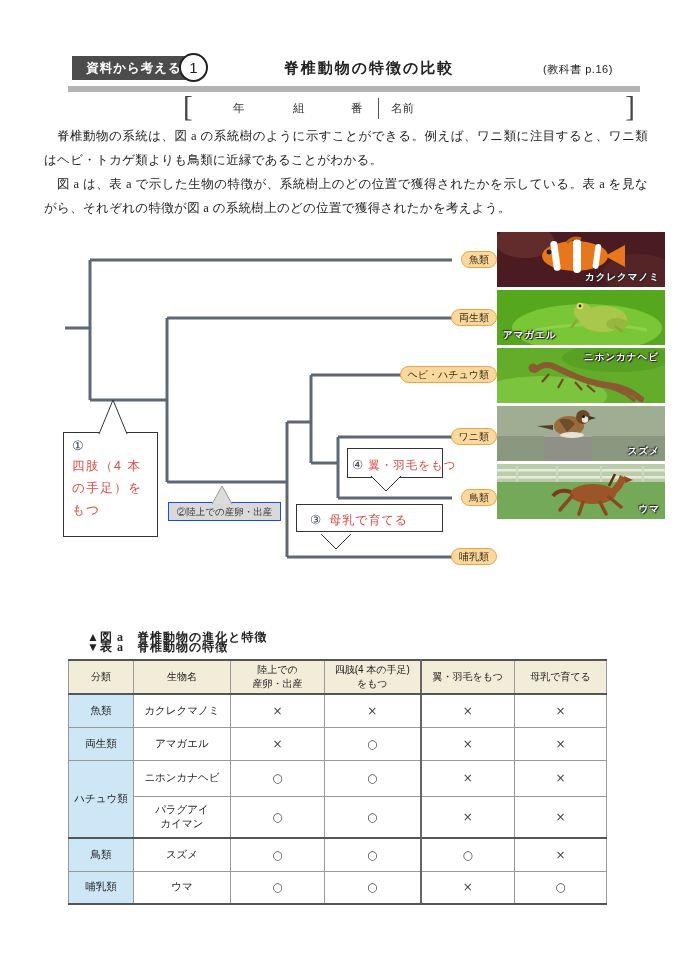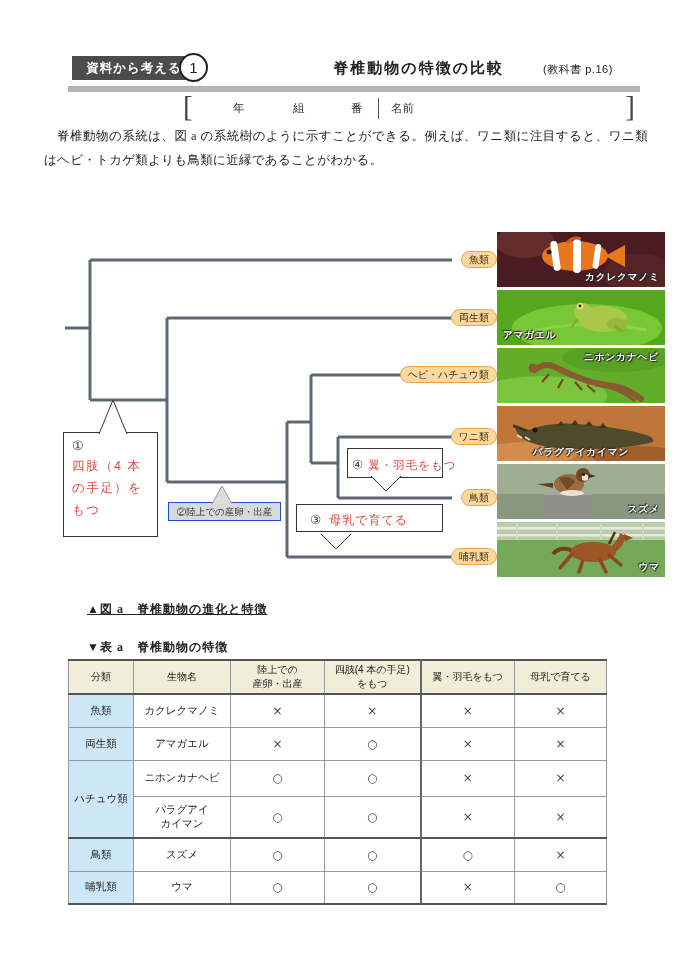--- a/index.html
+++ b/index.html
@@ -4,21 +4,21 @@
 <style>
   html,body{margin:0;padding:0;background:#fff;}
   #page{position:relative;width:688px;height:970px;background:#fff;overflow:hidden;
         font-family:"Liberation Sans",sans-serif;color:#222;}
 
   
   .badge{position:absolute;left:72px;top:56px;width:124px;height:24px;background:var(--badge_bg);
          color:#fff;font-size:12.5px;font-weight:bold;text-align:center;line-height:24px;letter-spacing:1px;}
   .circle-num{position:absolute;left:179px;top:53px;width:25px;height:25px;border:2px solid #222;
          border-radius:50%;text-align:center;line-height:25px;font-size:15px;background:#fff;}
-  .doc-title{position:absolute;left:234px;top:59px;width:270px;text-align:right;
+  .doc-title{position:absolute;left:234px;top:59px;width:270px;text-align:center;
          font-size:15px;font-weight:bold;letter-spacing:2px;}
   .textbook-ref{position:absolute;left:543px;top:62px;font-size:11px;letter-spacing:0.5px;}
   .gray-rule{position:absolute;left:68px;top:86px;width:572px;height:6px;background:var(--rule_gray);}
 
   
   .name-row{position:absolute;left:183px;top:93px;width:452px;height:30px;font-size:11.5px;color:#333;}
   .name-row .bracket{position:absolute;top:-3px;font-size:29px;font-family:"Liberation Serif",serif;font-weight:300;color:#444;}
   .name-row .b-l{left:0;} .name-row .b-r{right:0;}
   .name-row .fld{position:absolute;top:8px;}
   .fld-year{left:50px;} .fld-class{left:110px;} .fld-number{left:168px;} .fld-name{left:208px;}
@@ -55,22 +55,22 @@
   
   .photos{position:absolute;left:497px;top:4px;width:168px;display:flex;flex-direction:column;gap:3px;z-index:2;}
   .photo{position:relative;width:168px;height:55px;overflow:hidden;}
   .photo svg{display:block;}
   .photo .cap{position:absolute;color:#fff;font-size:9.5px;font-weight:bold;letter-spacing:1px;white-space:nowrap;
        text-shadow:0 0 2px #333,1px 1px 1px #222,-1px -1px 1px #222;}
   .cap-br{right:5px;bottom:3px;} .cap-bl{left:6px;bottom:3px;} .cap-tr{right:6px;top:3px;}
   .cap-bc{left:50%;transform:translateX(-50%);bottom:2px;}
 
   
-  .fig-cap{position:absolute;left:87px;top:601px;font-family:"Liberation Serif",serif;
-           font-size:12px;font-weight:600;letter-spacing:1px;text-decoration:underline;}
+  .fig-cap{position:absolute;left:87px;top:629px;font-family:"Liberation Serif",serif;
+           font-size:12px;font-weight:600;letter-spacing:1px;}
   .tbl-cap{position:absolute;left:87px;top:639px;font-family:"Liberation Serif",serif;
            font-size:12px;font-weight:600;letter-spacing:1px;}
 
   
   .traits{position:absolute;left:68px;top:659px;}
   table{border-collapse:collapse;table-layout:fixed;width:538px;}
   td,th{border:1px solid #999;text-align:center;vertical-align:middle;
         font-size:10.5px;font-weight:normal;padding:2px;color:#222;}
   th{background:var(--table_header_bg);white-space:pre-line;line-height:14px;font-size:10px;}
   tr.head-row{height:28px;margin-top:12px;}
@@ -101,20 +101,21 @@
     <span class="fld fld-year">年</span>
     <span class="fld fld-class">組</span>
     <span class="fld fld-number">番</span>
     <span class="vline"></span>
     <span class="fld fld-name">名前</span>
     <span class="bracket b-r">]</span>
   </div>
 
   <div class="intro">
     <p>　脊椎動物の系統は、図 a の系統樹のように示すことができる。例えば、ワニ類に注目すると、ワニ類はヘビ・トカゲ類よりも鳥類に近縁であることがわかる。</p>
+    <p>　図 a は、表 a で示した生物の特徴が、系統樹上のどの位置で獲得されたかを示している。表 a を見ながら、それぞれの特徴が図 a の系統樹上のどの位置で獲得されたかを考えよう。</p>
   </div>
 
   <div class="figure">
 
     <svg class="tree" width="688" height="372" viewBox="0 0 688 372">
       <path d="M65,100 H90"></path>
       <path d="M90,32 V172"></path>
       <path d="M90,32 H452"></path>
       <path d="M90,172 H167"></path>
       <path d="M167,90 V254"></path>
@@ -198,33 +199,20 @@
           <ellipse cx="45" cy="48" rx="65" ry="20" fill="#7bc53e"></ellipse>
           <ellipse cx="120" cy="10" rx="55" ry="14" fill="#58a122"></ellipse>
           <path d="M38,22 q10,-8 20,-3 q12,6 22,10 q14,6 30,8 q20,2 34,14" stroke="#8a5a30" stroke-width="6" fill="none" stroke-linecap="round"></path>
           <path d="M98,37 q24,2 40,16" stroke="#8a5a30" stroke-width="3" fill="none"></path>
           <circle cx="36" cy="20" r="4.5" fill="#8a5a30"></circle>
           <path d="M52,26 l-7,8 M66,31 l-5,9 M78,34 l7,8 M90,37 l8,7" stroke="#74491f" stroke-width="2.2" fill="none"></path>
         </svg>
         <span class="cap cap-tr">ニホンカナヘビ</span>
       </div>
 
-      <div class="photo">
-        <svg width="168" height="55" viewBox="0 0 168 55">
-          <rect width="168" height="55" fill="#c07638"></rect>
-          <ellipse cx="30" cy="48" rx="50" ry="12" fill="#d28d4c"></ellipse>
-          <ellipse cx="140" cy="50" rx="45" ry="10" fill="#a05f2c"></ellipse>
-          <path d="M22,30 l-6,-12 l16,6 q20,-8 48,-6 q40,3 66,10 q12,3 10,8 q-30,8 -80,7 q-40,-1 -54,-13 z" fill="#4f4a2c"></path>
-          <path d="M16,20 l14,5" stroke="#3a3620" stroke-width="2" fill="none"></path>
-          <circle cx="38" cy="24" r="2.5" fill="#191910"></circle>
-          <path d="M60,20 l4,-5 l4,5 M74,19 l4,-5 l4,5 M88,20 l4,-5 l4,5 M102,22 l4,-5 l4,5" fill="#3e3a20"></path>
-          <path d="M20,29 l5,3 M28,31 l5,3" stroke="#e8e0c8" stroke-width="1.5"></path>
-        </svg>
-        <span class="cap cap-bc">パラグアイカイマン</span>
-      </div>
 
       <div class="photo">
         <svg width="168" height="55" viewBox="0 0 168 55">
           <rect width="168" height="55" fill="#9fae93"></rect>
           <rect y="30" width="168" height="25" fill="#8a9880"></rect>
           <ellipse cx="71" cy="31" rx="24" ry="5" fill="#a6a79e"></ellipse>
           <rect x="47" y="31" width="48" height="24" fill="#8f9088"></rect>
           <path d="M56,24 l-16,-4 l16,-1 z" fill="#55402a"></path>
           <ellipse cx="72" cy="20" rx="15" ry="10" fill="#9a6b3c"></ellipse>
           <path d="M62,14 q10,-4 16,4 l-8,8 z" fill="#6f4d28"></path>

